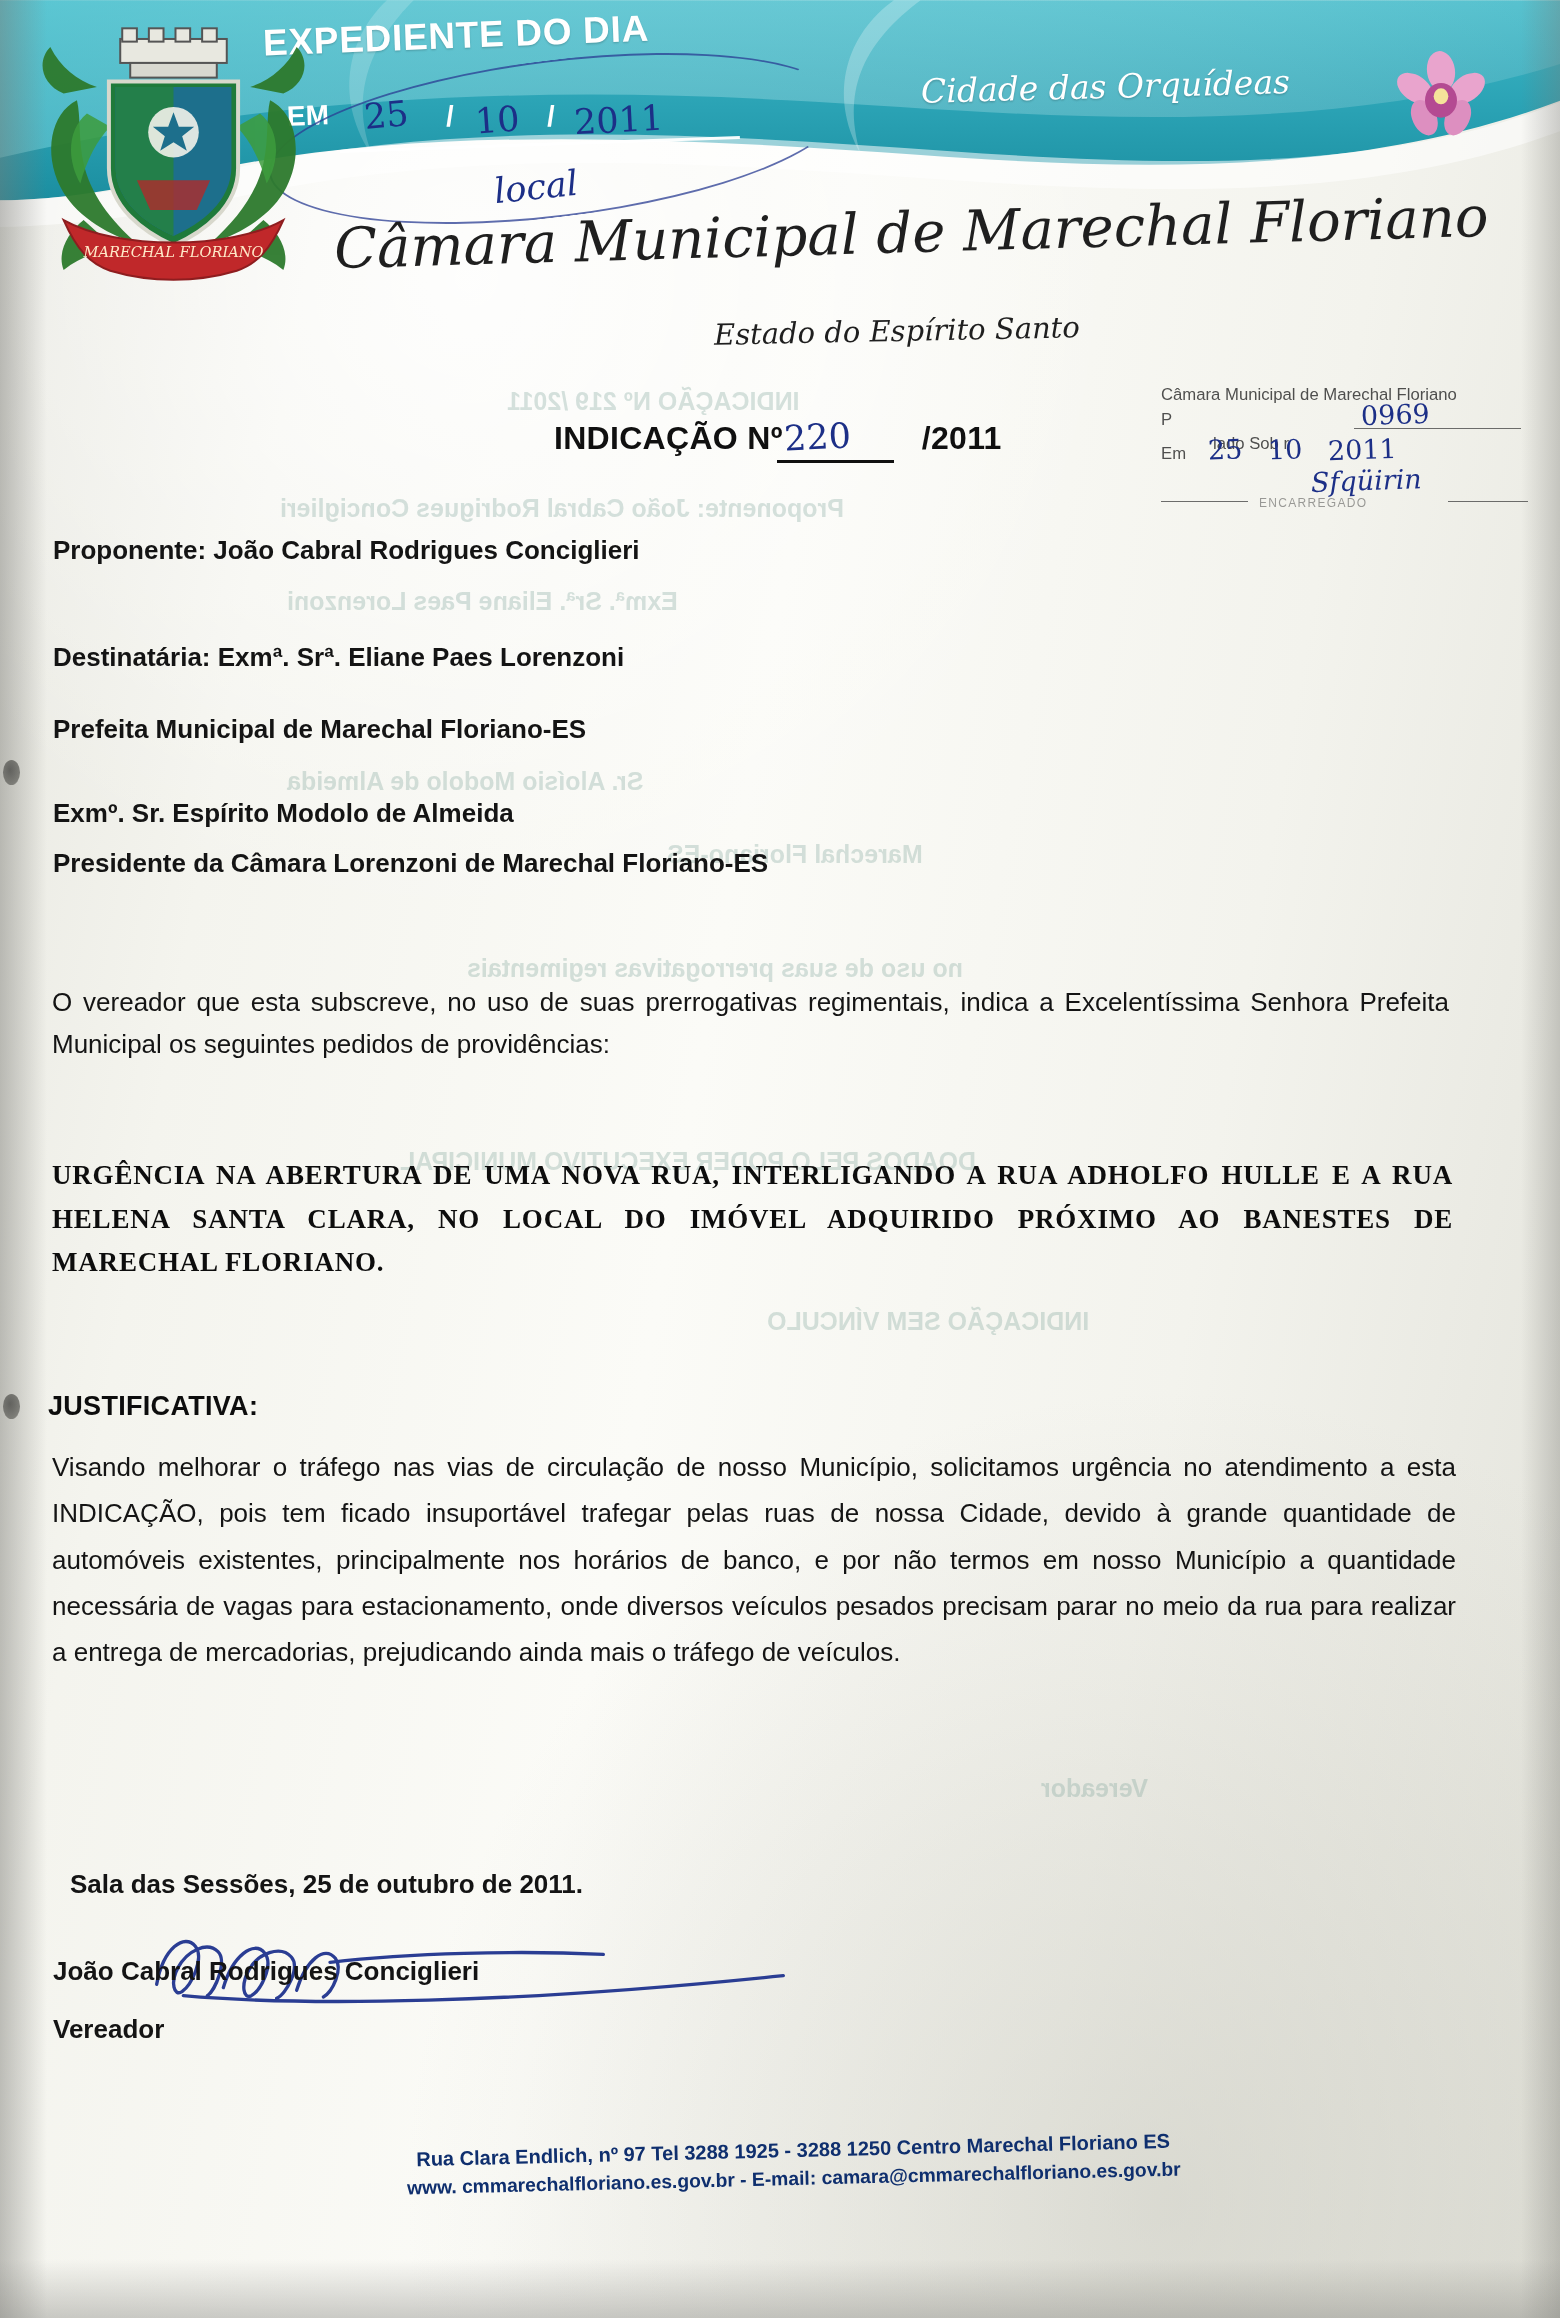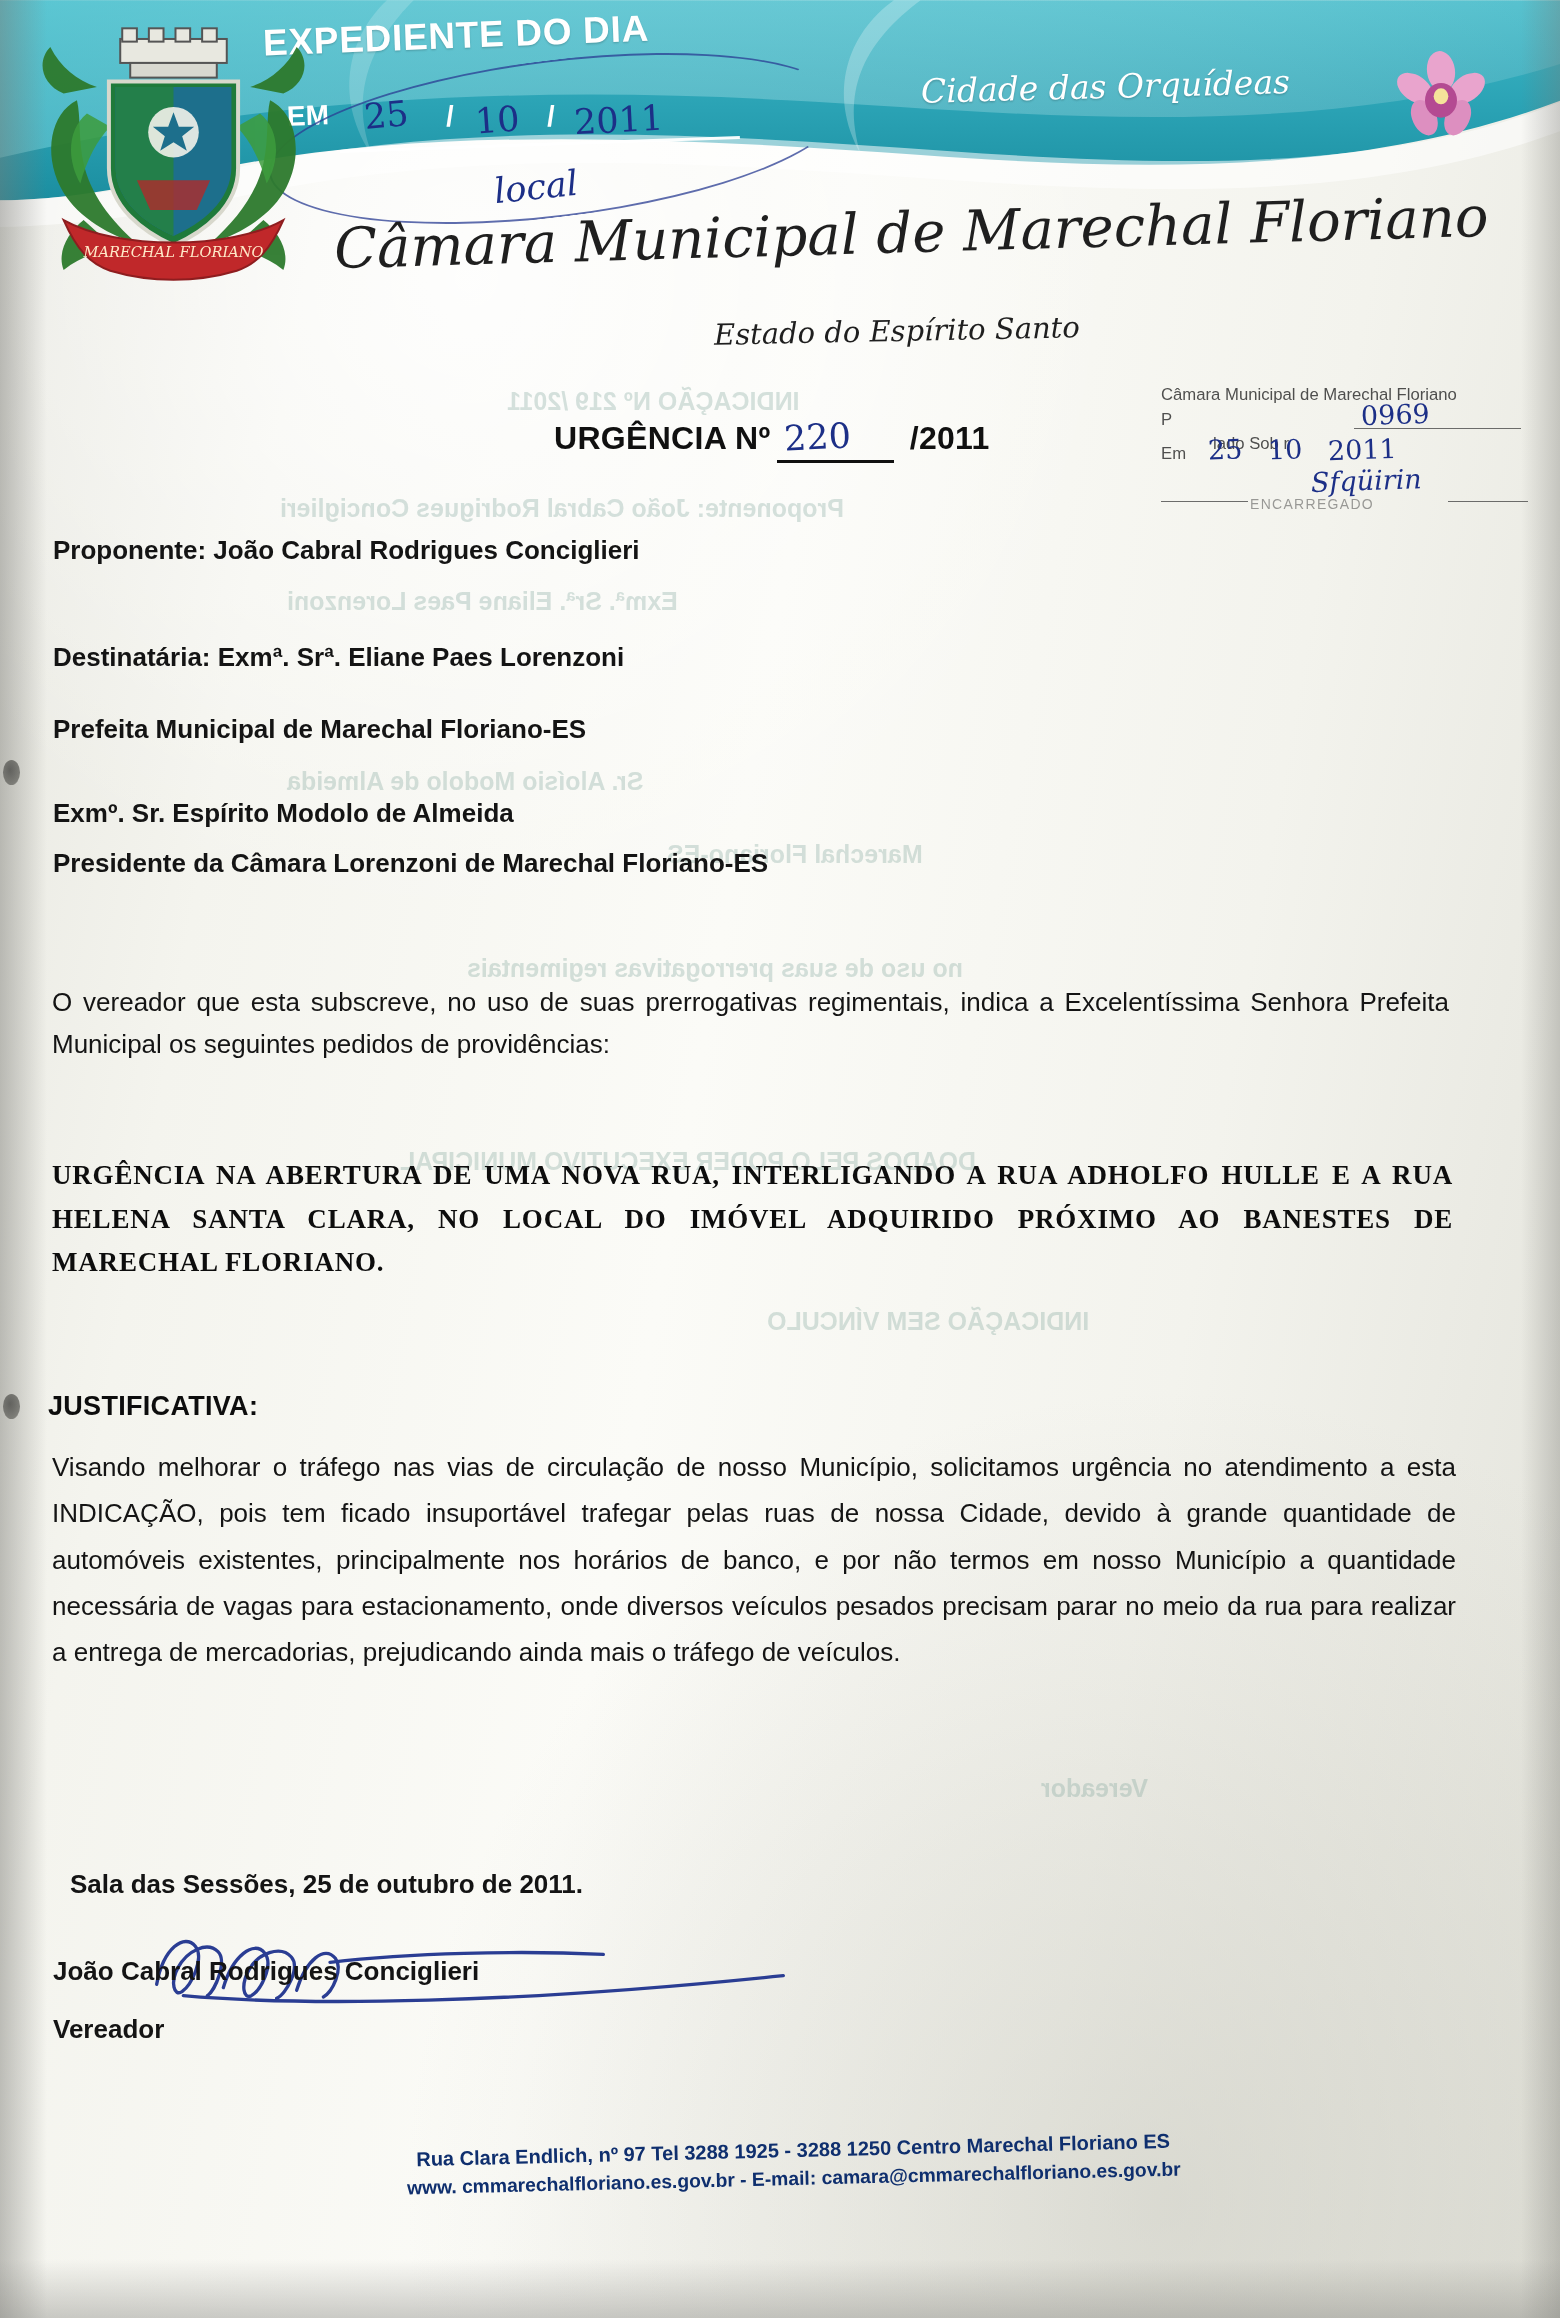--- a/index.html
+++ b/index.html
@@ -389,39 +389,39 @@
       </g>
     </svg>
   </div>
 
   <div class="punch p1"></div>
   <div class="punch p2"></div>
 
   <div class="doc">
 
     <div class="indicacao">
-      <span>URGÊNCIA Nº</span>
+      <span>INDICAÇÃO Nº</span>
       <span style="display:inline-block; width:130px;"></span><span>/2011</span>
     </div>
     <div class="ind-num-hand">220</div>
     <div class="ind-rule"></div>
 
     <div class="stamp">
       <div class="sl" style="left:0; top:0;">Câmara Municipal de Marechal Floriano</div>
       <div class="sl" style="left:0; top:25px;">P</div>
       <div class="sl" style="left:52px; top:25px;margin-top:24px;">lado Sob r</div>
       <div class="shand" style="left:200px; top:13.3px;">0969</div>
       <div class="rule" style="left:193px; top:44px; width:167px;"></div>
       <div class="sl" style="left:0; top:59px;">Em</div>
       <div class="shand" style="left:47px; top:48px;">25</div>
       <div class="shand" style="left:107px; top:48px;">10</div>
       <div class="shand" style="left:167px; top:48px;">2011</div>
       <div class="shand" style="left:150px; top:79px; font-style:italic;">Sfqüirin</div>
       <div class="rule" style="left:0; top:117px; width:87px;"></div>
-      <div class="sl" style="left:89px; top:111px; font-size:14px; letter-spacing:1.3px; opacity:0.45;text-align:center;">ENCARREGADO</div>
+      <div class="sl" style="left:98px; top:111px; font-size:12px; letter-spacing:1.3px; opacity:0.45;text-align:center;">ENCARREGADO</div>
       <div class="rule" style="left:287px; top:117px; width:80px;"></div>
     </div>
 
     <div class="line b" style="left:53px; top:537px;">
       <span>Proponente:</span>
       <span>João Cabral Rodrigues Conciglieri</span>
     </div>
 
     <div class="line b" style="left:53px; top:644px;">
       <span>Destinatária:</span>

